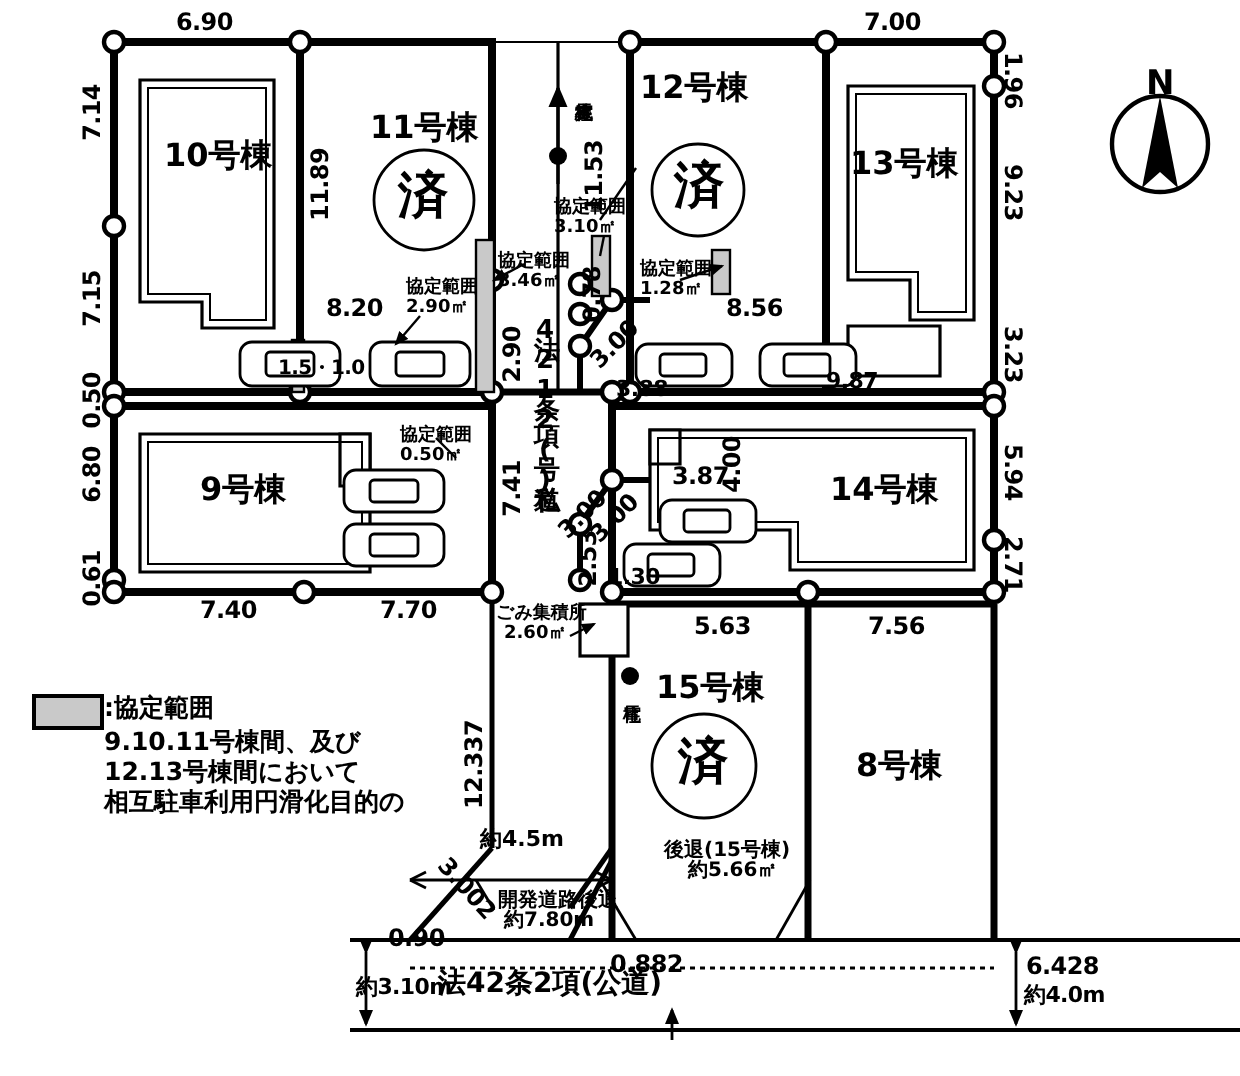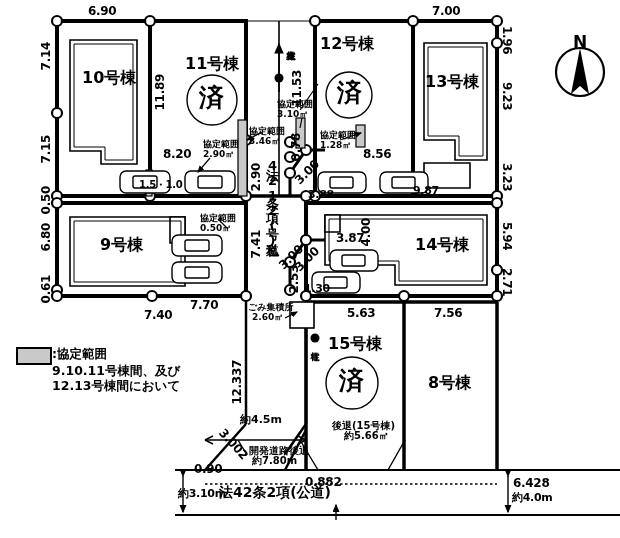--- a/index.html
+++ b/index.html
@@ -268,21 +268,21 @@
   <div class="t lot" style="left:428px;top:375px;">8号棟</div>
 
   <div class="t sold" style="left:199px;top:85px;">済</div>
   <div class="t sold" style="left:337px;top:80px;">済</div>
   <div class="t sold" style="left:339px;top:368px;">済</div>
 
   <div class="t dimv" style="left:154px;top:74px;">11.89</div>
   <div class="t dim" style="left:163px;top:148px;">8.20</div>
   <div class="t dimv" style="left:291px;top:70px;">11.53</div>
   <div class="t dim" style="left:363px;top:148px;">8.56</div>
-  <div class="t dim" style="left:100px;top:309px;margin-left:44px;">7.40</div>
+  <div class="t dim" style="left:100px;top:299px;">7.40</div>
   <div class="t dim" style="left:190px;top:299px;">7.70</div>
   <div class="t dim" style="left:347px;top:307px;">5.63</div>
   <div class="t dim" style="left:434px;top:307px;">7.56</div>
 
   <div class="t dimv" style="left:250px;top:163px;">2.90</div>
   <div class="t dimv" style="left:250px;top:230px;">7.41</div>
   <div class="t dimv" style="left:290px;top:133px;">0.78</div>
   <div class="t dimv" style="left:301px;top:158px;transform:rotate(225deg);">3.00</div>
   <div class="t dimv" style="left:301px;top:245px;transform:rotate(225deg);">3.00</div>
   <div class="t dimv" style="left:285px;top:243px;transform:rotate(225deg);">3.00</div>
@@ -330,16 +330,17 @@
   <div class="t small" style="left:332px;top:421px;font-size:10px;">後退(15号棟)</div>
   <div class="t small" style="left:344px;top:431px;font-size:10px;">約5.66㎡</div>
 
   <div class="t dim" style="left:178px;top:488px;font-size:11px;">約3.10m</div>
   <div class="t roadmain" style="left:219px;top:485px;">法42条2項(公道)</div>
   <div class="t dim" style="left:512px;top:492px;font-size:11px;">約4.0m</div>
 
   <div class="t legendtxt" style="left:52px;top:347px;">:協定範囲</div>
   <div class="t legendtxt" style="left:52px;top:364px;">9.10.11号棟間、及び</div>
   <div class="t legendtxt" style="left:52px;top:379px;">12.13号棟間において</div>
+  <div class="t legendtxt" style="left:52px;top:394px;">相互駐車利用円滑化目的の</div>
 
   <div class="t compassN" style="left:573px;top:34px;">N</div>
 
 </div>
 
 </body></html>

